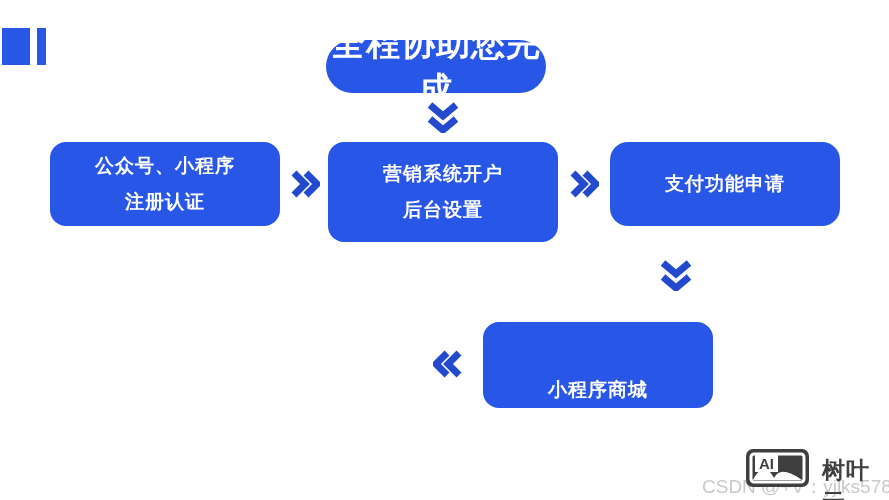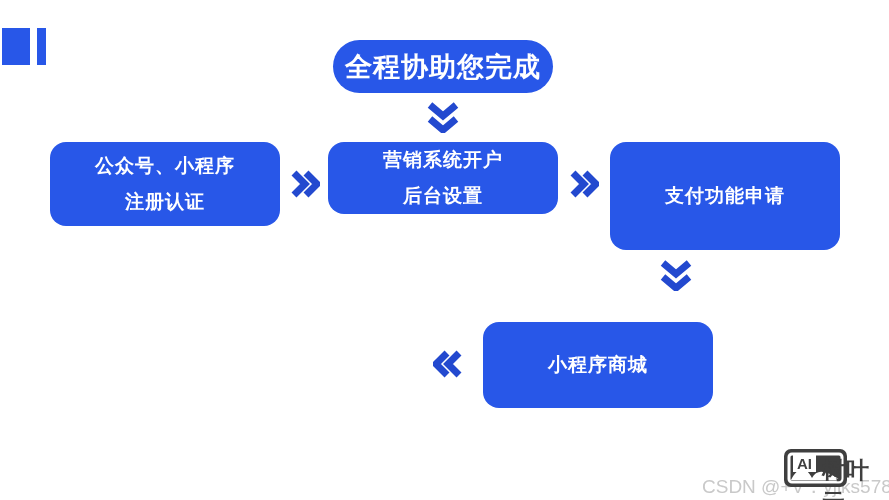--- a/index.html
+++ b/index.html
@@ -23,40 +23,40 @@
     color: #ffffff;
     font-weight: bold;
     text-align: center;
     display: flex;
     flex-direction: column;
     align-items: center;
     justify-content: center;
     letter-spacing: 1px;
   }
   .pill {
-    left: 333px; top: 40px; width: 220px; height: 53px;
+    left: 326px; top: 40px; width: 220px; height: 53px;
     border-radius: 27px;
-    font-size: 27px;
+    font-size: 34px;
   }
   .box { width: 230px; border-radius: 16px; font-size: 19px; line-height: 36px; }
   .box-1 { left: 50px;  top: 142px; height: 84px; }
-  .box-2 { left: 328px; top: 142px; height: 72px; }
-  .box-3 { left: 610px; top: 142px; height: 108px; }
+  .box-2 { left: 328px; top: 142px; height: 100px; }
+  .box-3 { left: 610px; top: 142px; height: 84px; border-radius: 18px; }
   .box-4 { left: 190px; top: 322px; height: 86px; }
-  .box-5 { left: 483px; top: 322px; height: 86px; }
+  .box-5 { left: 483px; top: 322px; height: 86px; justify-content: flex-end; }
 
   .chev { position: absolute; }
   .chev-down-1  { left: 426px; top: 101px; }
   .chev-right-1 { left: 290px; top: 170px; }
   .chev-right-2 { left: 569px; top: 170px; }
   .chev-down-2  { left: 659px; top: 259px; }
   .chev-left-1  { left: 433px; top: 350px; }
 
   
-  .wm-logo { position: absolute; left: 784px; top: 449px; z-index: 2; text-decoration: underline; }
+  .wm-logo { position: absolute; left: 746px; top: 449px; z-index: 2; text-decoration: underline; }
   .wm-brand {
     position: absolute; left: 822px; top: 455px; z-index: 2;
     font-size: 23px; font-weight: bold; color: #3f3f3f; letter-spacing: 1px;
   }
   .wm-csdn {
     position: absolute; left: 702px; top: 474px; z-index: 1;
     font-size: 19px; color: #c9c9c9; white-space: nowrap;
   }
 </style>
 </head>

